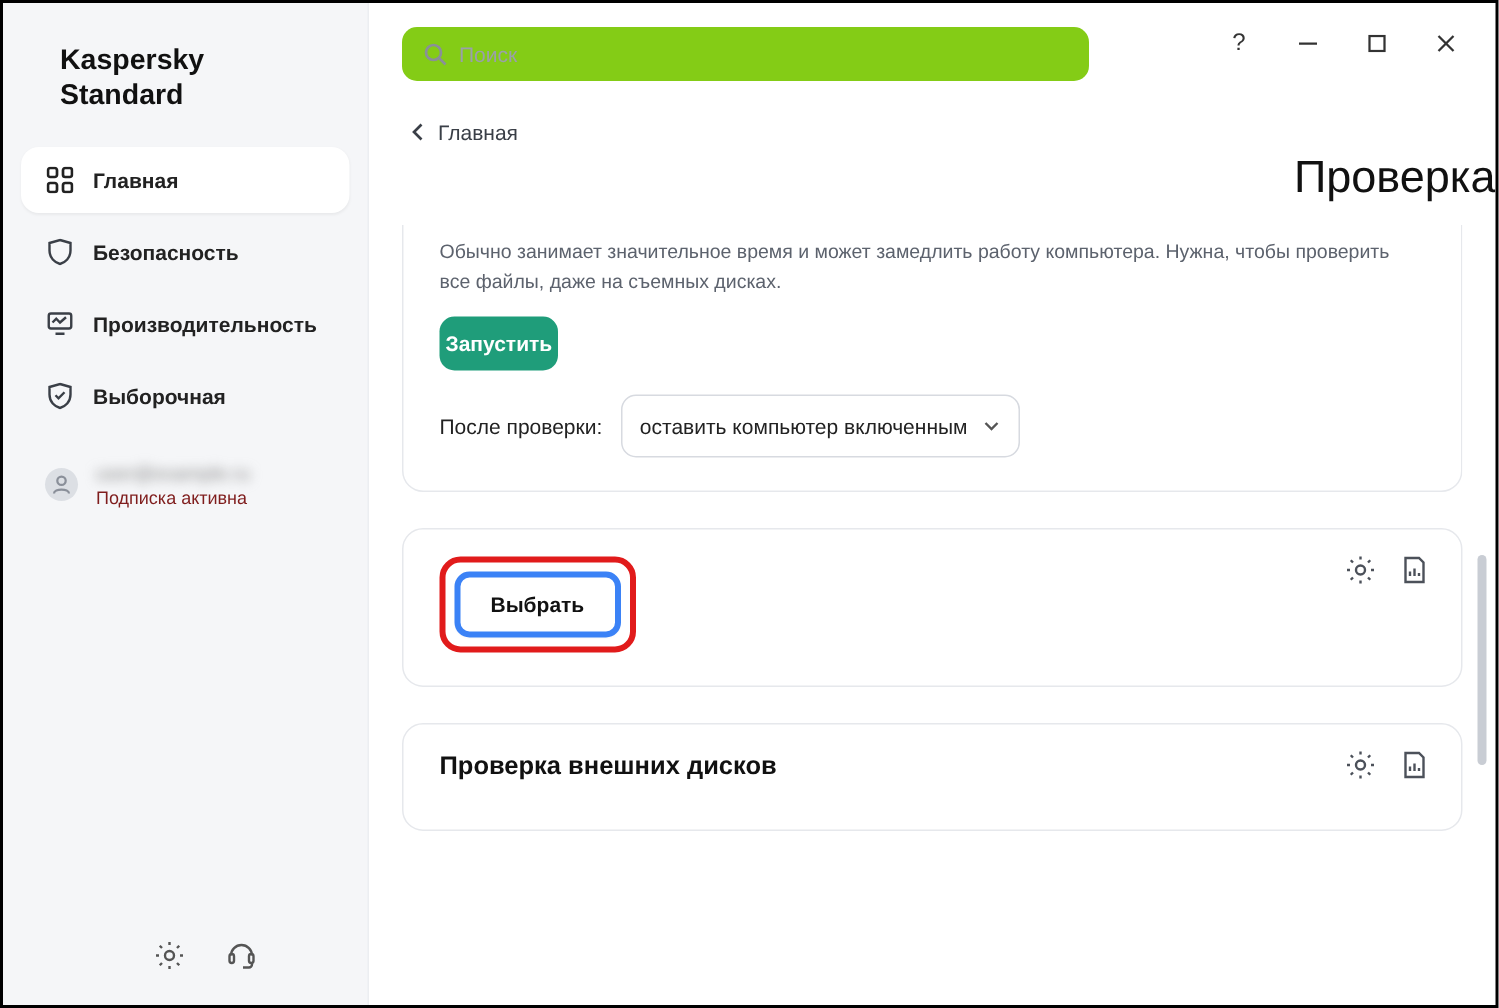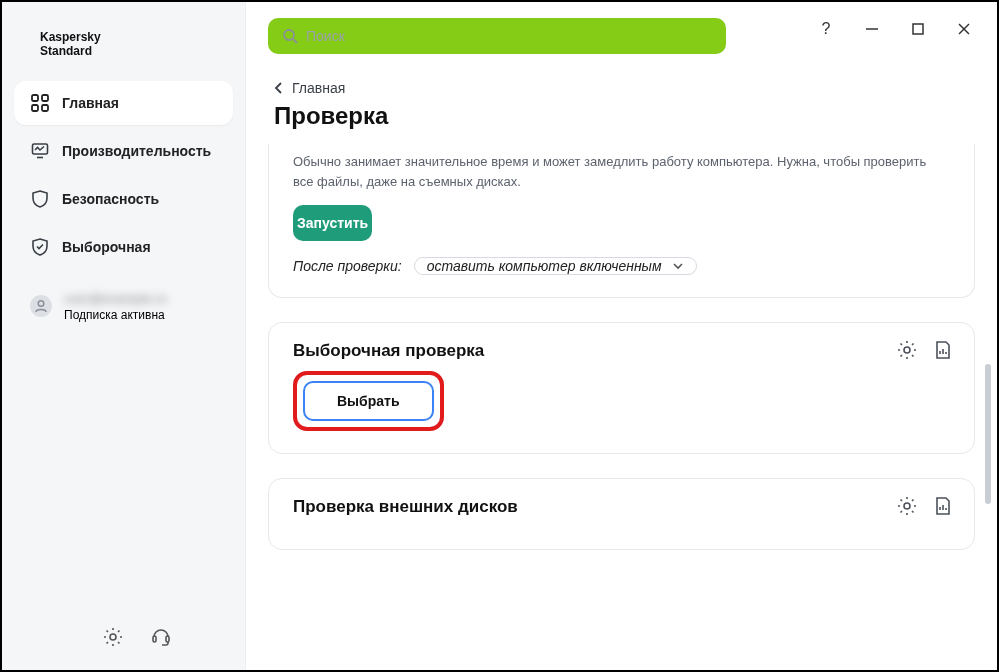--- a/index.html
+++ b/index.html
@@ -34,21 +34,21 @@
     width: 244px;
     background: #f5f6f8;
     display: flex;
     flex-direction: column;
     border-right: 1px solid #eceef1;
     position: relative;
   }
   .brand {
     padding: 28px 22px 18px 38px;
     font-weight: 700;
-    font-size: 12px;
+    font-size: 19px;
     line-height: 1.2;
     color: #111;
   }
   .nav { display: flex; flex-direction: column; gap: 4px; padding: 4px 12px; }
   .nav-item {
     display: flex; align-items: center; gap: 12px;
     padding: 12px 16px;
     border-radius: 12px;
     color: #222;
     font-size: 14px;
@@ -56,21 +56,21 @@
     cursor: pointer;
   }
   .nav-item.active { background: #fff; box-shadow: 0 1px 2px rgba(0,0,0,0.05); }
   .nav-icon { width: 20px; height: 20px; display: flex; align-items: center; justify-content: center; color: #333; }
   .account {
     display: flex; align-items: center; gap: 12px;
     padding: 10px 16px; margin: 8px 12px 0;
   }
   .account .avatar { width: 22px; height: 22px; border-radius: 50%; background: #dcdfe4; display:flex;align-items:center;justify-content:center;color:#8a8f99;}
   .account .blur { filter: blur(4px); color:#888; font-size:13px; }
-  .account .sub { font-size: 12px; color: #000000; margin-top:2px; }
+  .account .sub { font-size: 12px; color: #7f1d1d; margin-top:2px; }
   .sidebar-footer {
     margin-top: auto;
     display: flex; gap: 26px;
     padding: 18px 0 22px 100px;
     color: #555;
   }
   .sidebar-footer .fbtn { width:22px; height:22px; display:flex; align-items:center; justify-content:center; cursor:pointer; }
 
   .main {
     flex: 1;
@@ -96,21 +96,21 @@
   }
   .search input::placeholder { color: #9aa0a9; }
   .breadcrumb {
     display: flex; align-items: center; gap: 8px;
     padding: 26px 0 0 28px;
     color: #3a3f47; font-size: 14px; font-weight: 500;
     cursor:pointer;
   }
   .pagetitle {
     padding: 6px 0 14px 28px;
-    font-size: 24px; font-weight: 700; color: #111;
+    font-size: 30px; font-weight: 400; color: #111; text-align: right;
   }
   .content {
     flex:1;
     overflow-y: auto;
     padding: 0 22px 20px 22px;
     position: relative;
   }
   .scroll-indicator {
     position: absolute;
     right: 6px; top: 220px;
@@ -133,41 +133,41 @@
   .card-actions-icons .ibtn { width:22px; height:22px; display:flex; align-items:center; justify-content:center; cursor:pointer;}
   .btn-run {
     background: #1f9d7a;
     color: #fff;
     border: none;
     border-radius: 10px;
     padding: 10px 4px;
     font-size: 14px; font-weight: 600;
     cursor:pointer;
   }
-  .afterrow { display:flex; align-items:center; gap: 12px; margin-top: 16px; font-size: 14px; color:#222;font-style:italic;}
+  .afterrow { display:flex; align-items:center; gap: 12px; margin-top: 16px; font-size: 14px; color:#222;}
   .select {
     border: 1px solid #d7dae0;
     border-radius: 10px;
-    padding: 0 12px;
+    padding: 12px 12px;
     display:flex; align-items:center; gap:10px;
     font-size: 14px; color:#222;
     cursor:pointer;
     background:#fff;
   }
   .highlight-wrap {
     position: relative; display: inline-block;
     padding: 6px;
     border: 4px solid #e11b1b;
     border-radius: 14px;
   }
   .btn-choose {
     background: #fff;
-    border: 2px solid #3b82f6;
+    border: 4px solid #3b82f6;
     border-radius: 10px;
-    padding: 10px 32px;
+    padding: 10px 20px;
     font-size: 14px; font-weight: 700; color:#111;
     cursor:pointer;
     box-shadow: 0 1px 1px rgba(0,0,0,0.02);
   }
   svg { display:block; }
 </style>
 </head>
 <body>
 
 <div class="titlebar">
@@ -204,34 +204,34 @@
               <rect x="11" y="1" width="6" height="6" rx="1.5" fill="none" stroke="#222" stroke-width="1.8"></rect>
               <rect x="1" y="11" width="6" height="6" rx="1.5" fill="none" stroke="#222" stroke-width="1.8"></rect>
               <rect x="11" y="11" width="6" height="6" rx="1.5" fill="none" stroke="#222" stroke-width="1.8"></rect>
             </svg>
         </span>
         <span>Главная</span>
       </div>
       <div class="nav-item">
         <span class="nav-icon">
           <svg width="18" height="18" viewBox="0 0 18 18">
+              <path d="M9 1 L16 3 V8 C16 13 12.5 16 9 17 C5.5 16 2 13 2 8 V3 Z" fill="none" stroke="#3a3f47" stroke-width="1.6"></path>
+            </svg>
+        </span>
+        <span>Безопасность</span>
+      </div>
+      <div class="nav-item">
+        <span class="nav-icon">
+          <svg width="18" height="18" viewBox="0 0 18 18">
               <rect x="1.5" y="2" width="15" height="10" rx="1.5" fill="none" stroke="#3a3f47" stroke-width="1.6"></rect>
               <path d="M4 8 L6.5 5.5 L9 8 L13 4.5" fill="none" stroke="#3a3f47" stroke-width="1.6"></path>
               <line x1="6" y1="15.5" x2="12" y2="15.5" stroke="#3a3f47" stroke-width="1.6"></line>
             </svg>
         </span>
         <span>Производительность</span>
-      </div>
-      <div class="nav-item">
-        <span class="nav-icon">
-          <svg width="18" height="18" viewBox="0 0 18 18">
-              <path d="M9 1 L16 3 V8 C16 13 12.5 16 9 17 C5.5 16 2 13 2 8 V3 Z" fill="none" stroke="#3a3f47" stroke-width="1.6"></path>
-            </svg>
-        </span>
-        <span>Безопасность</span>
       </div>
       <div class="nav-item">
         <span class="nav-icon">
           <svg width="18" height="18" viewBox="0 0 18 18">
               <path d="M9 1 L16 3 V8 C16 13 12.5 16 9 17 C5.5 16 2 13 2 8 V3 Z" fill="none" stroke="#3a3f47" stroke-width="1.6"></path>
               <path d="M6 8.5 L8 10.5 L12 6.5" fill="none" stroke="#3a3f47" stroke-width="1.6"></path>
             </svg>
         </span>
         <span>Выборочная</span>
       </div>
@@ -319,21 +319,20 @@
           </div>
           <div class="ibtn">
             <svg width="18" height="20" viewBox="0 0 18 20">
                 <path d="M3 2 H12 L15 5 V18 H3 Z" fill="none" stroke="#4c515a" stroke-width="1.6"></path>
                 <line x1="6" y1="14" x2="6" y2="11" stroke="#4c515a" stroke-width="1.6"></line>
                 <line x1="9" y1="14" x2="9" y2="9" stroke="#4c515a" stroke-width="1.6"></line>
                 <line x1="12" y1="14" x2="12" y2="12" stroke="#4c515a" stroke-width="1.6"></line>
               </svg>
           </div>
         </div>
-        <div class="card-title">Выборочная проверка</div>
         <span class="highlight-wrap">
           <button class="btn-choose">Выбрать</button>
         </span>
       </div>
 
       <div class="card">
         <div class="card-actions-icons">
           <div class="ibtn">
             <svg width="20" height="20" viewBox="0 0 20 20">
                 <circle cx="10" cy="10" r="3" fill="none" stroke="#4c515a" stroke-width="1.6"></circle>

